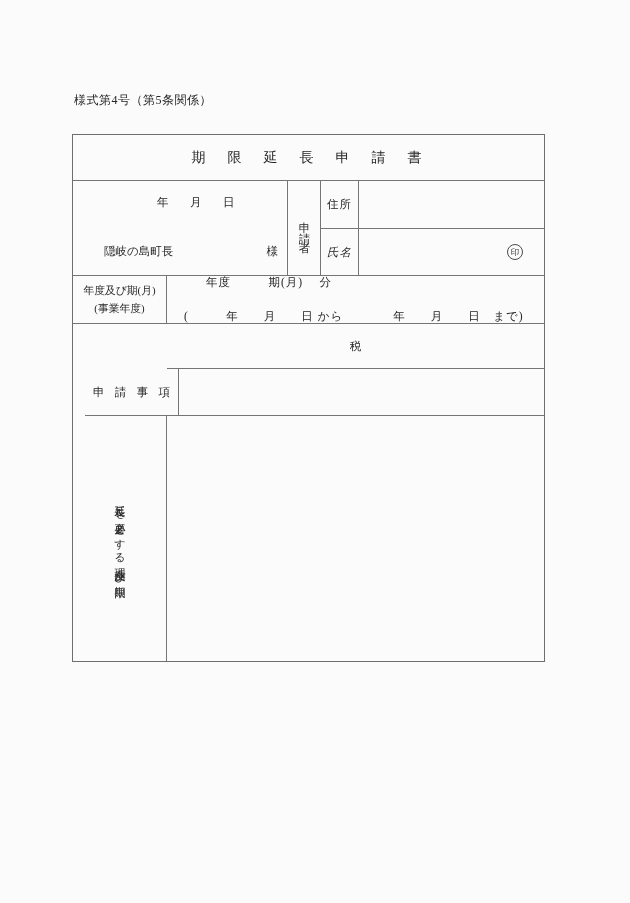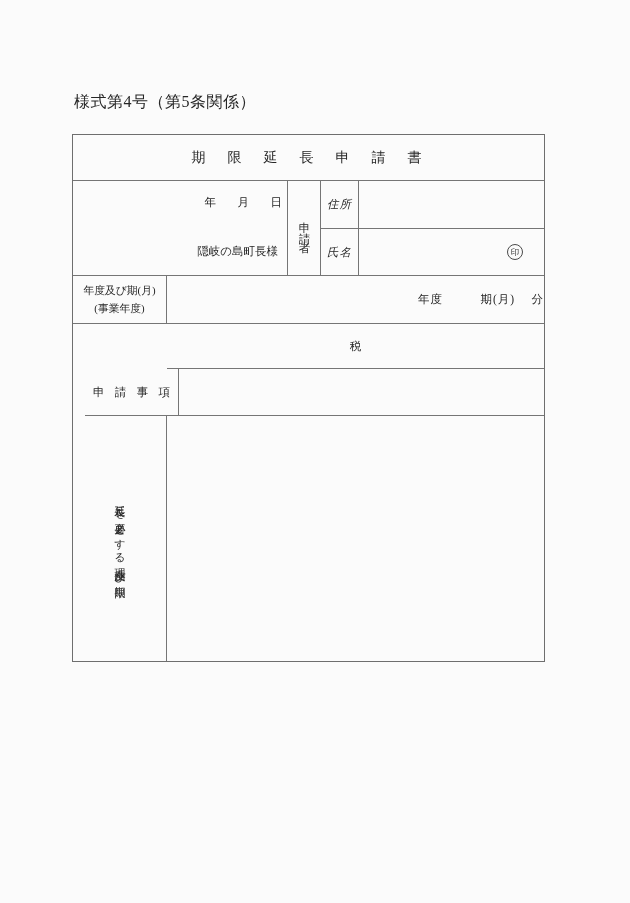--- a/index.html
+++ b/index.html
@@ -8,31 +8,31 @@
     position:relative;
     width:630px; height:903px;
     margin:0 auto;
     background:#fbfbfb;
     color:#262626;
     font-family:"Liberation Serif","DejaVu Serif",serif;
     overflow:hidden;
   }
   .form-number {
     position:absolute; left:74px; top:92px;
-    font-size:16px; letter-spacing:0.5px;
+    font-size:12px; letter-spacing:0.5px;
   }
   .form-table {
     position:absolute; left:72px; top:134px;
     width:473px; height:528px;
     border:1px solid #6e6e6e;
     box-sizing:border-box;
   }
   .cell { position:absolute; box-sizing:border-box; font-size:11.5px; }
   .br { border-right:1px solid #757575; }
-  .bb { border-bottom:1px solid #757575;align-items:flex-end; }
+  .bb { border-bottom:1px solid #757575; }
 
   
   .title-cell {
     left:0; top:0; width:471px; height:46px;
     display:flex; align-items:center; justify-content:center;
     font-size:14px; letter-spacing:4px; font-weight:500;
   }
 
   
   .date-addressee-cell {
@@ -48,21 +48,21 @@
     left:215px; top:46px; width:33px; height:95px;
     display:flex; align-items:center; justify-content:center;
   }
   .vertical-text {
     writing-mode:vertical-rl; text-orientation:upright;
   }
   .applicant-cell .vertical-text { letter-spacing:10px; font-size:11.5px; }
 
   .addr-label-cell {
     left:248px; top:46px; width:38px; height:48px;
-    display:flex; align-items:center; justify-content:center; letter-spacing:1px;font-style:italic;
+    display:flex; align-items:center; justify-content:center; letter-spacing:1px;
   }
   .addr-value-cell { left:286px; top:46px; width:185px; height:48px; }
   .name-label-cell {
     left:248px; top:94px; width:38px; height:47px;
     display:flex; align-items:center; justify-content:center; letter-spacing:1px;font-style:italic;
   }
   .name-value-cell { left:286px; top:94px; width:185px; height:47px; position:absolute; }
   .seal {
     position:absolute; right:21px; top:50%; transform:translateY(-50%);
     width:14px; height:14px; border:1px solid #4a4a4a; border-radius:50%;
@@ -142,20 +142,21 @@
     <div class="cell name-value-cell bb">
       <span class="seal">印</span>
     </div>
 
     <div class="cell period-header-cell br bb">
       <div>年度及び期(月)</div>
       <div>(事業年度)</div>
     </div>
     <div class="cell period-value-cell bb">
       <div class="period-line1">年度　　　期(月)　 分</div>
+      <div class="period-line2">(　　　年　　月　　日 から　　　　年　　月　　日　まで)</div>
     </div>
 
     <div class="cell tax-value-cell bb">税</div>
 
     <div class="cell app-header-cell br bb">
       <span class="justified">申請事項</span>
     </div>
     <div class="cell app-value-cell bb"></div>
 
     <div class="cell reason-header-cell br">

